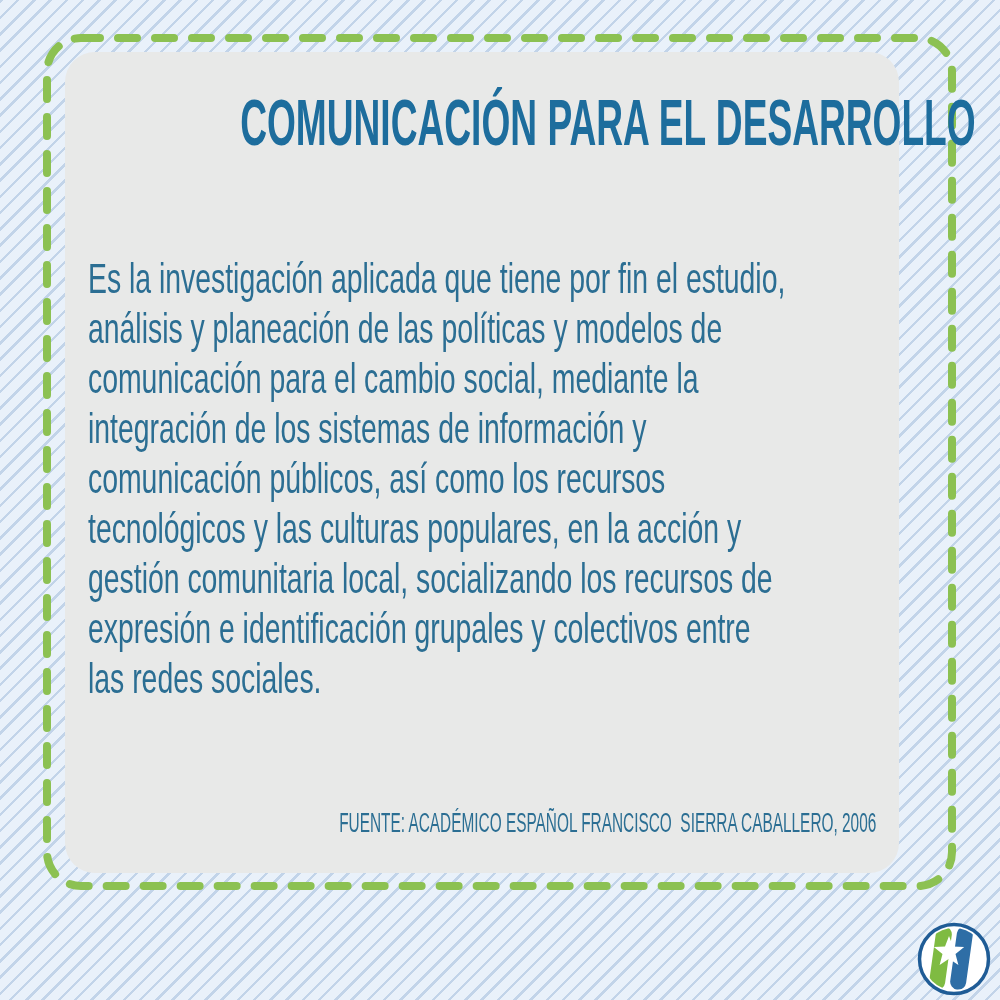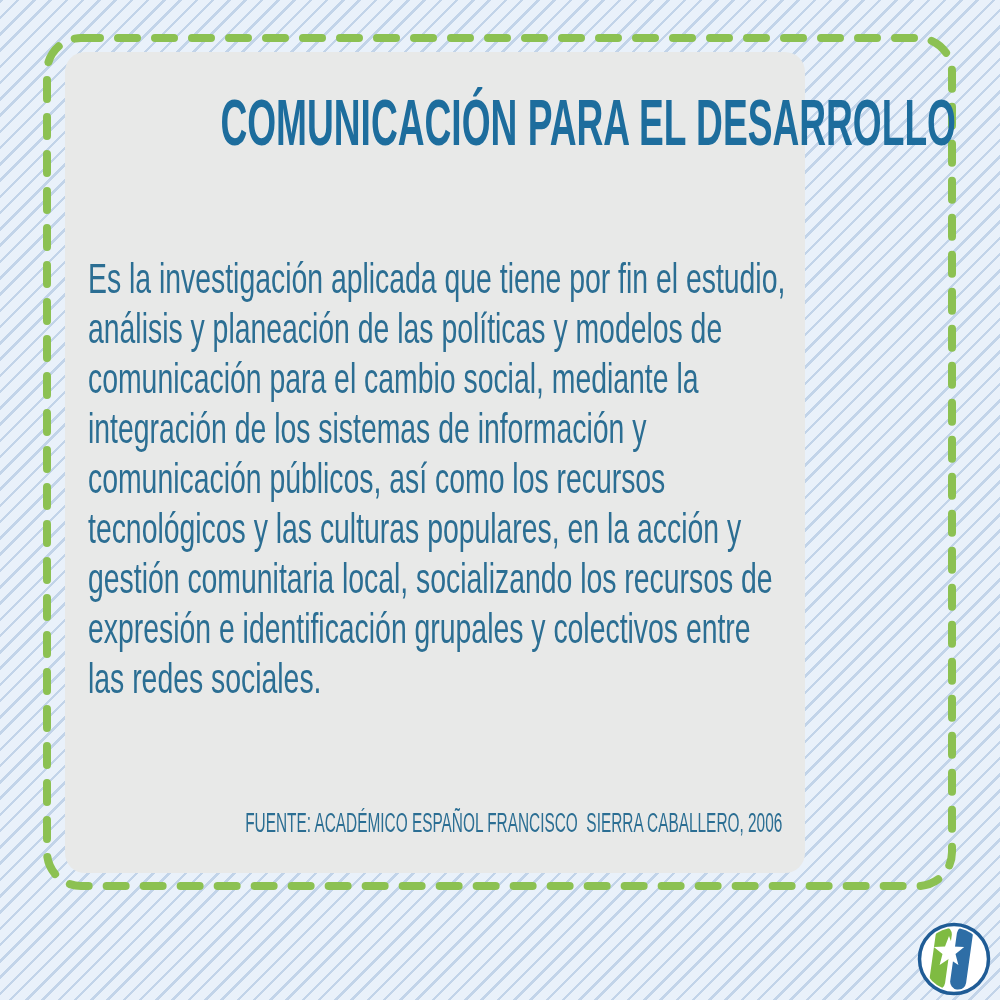--- a/index.html
+++ b/index.html
@@ -28,23 +28,23 @@
     fill: none;
     stroke: var(--border-green, #8cc152);
     stroke-width: 8;
     stroke-linecap: round;
     stroke-dasharray: 19 18;
   }
 
   .card {
     position: absolute;
     left: 65px; top: 52px;
-    width: 740px; height: 821px;
+    width: 834px; height: 821px;
     background: var(--card, #e8e9e8);
-    border-radius: 20px;
+    border-radius: 30px;
   }
 
   .title {
     position: absolute;
     left: 0; right: 0; top: 39px;
     margin: 0;
     text-align: center;
     font-size: 64px;
     line-height: 64px;
     font-weight: bold;

